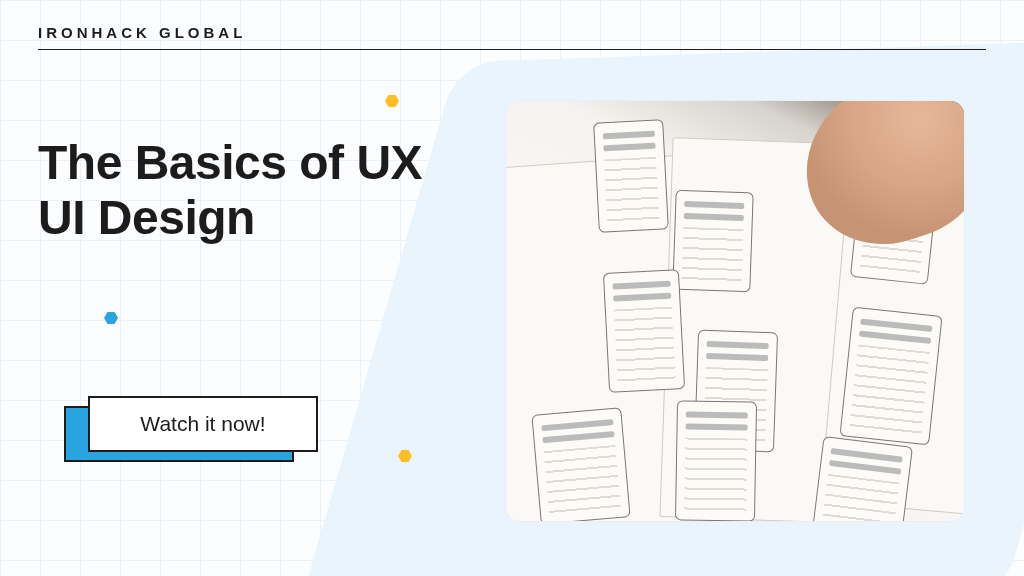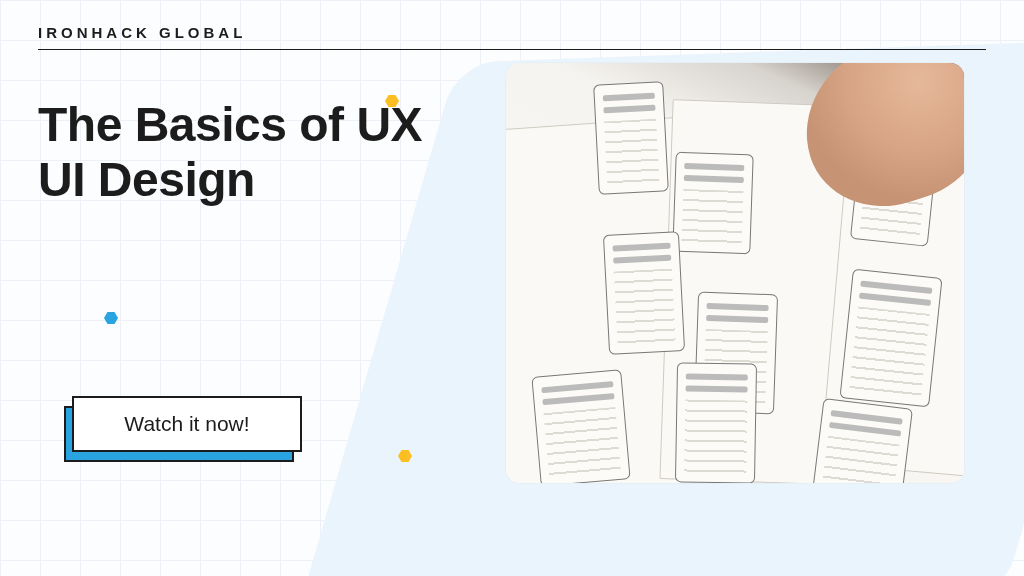--- a/index.html
+++ b/index.html
@@ -42,21 +42,21 @@
       height: 100%;
       padding: 24px 38px 24px 38px;
     }
     
     .header-row {
       display: flex;
       justify-content: flex-start;
       align-items: center;
       border-bottom: 1.5px solid #1c1c1c;
       padding-bottom: 8px;
-      margin-bottom: 17px;
+      margin-bottom: 55px;
       gap: 12px;
     }
     .brand {
       font-size: 15px;
       font-weight: 800;
       letter-spacing: 4px;
       color: #1c1c1c;
       text-transform: uppercase;
     }
     .session-label {
@@ -121,20 +121,21 @@
       height: 56px;
       background: #ffffff;
       border: 2px solid #1c1c1c;
       display: flex;
       align-items: center;
       justify-content: center;
       font-size: 21px;
       font-weight: 500;
       color: #1c1c1c;
       cursor: pointer;
+      margin-left: 16px;
     }
     
     .right {
       flex: 0 0 460px;
       position: relative;
     }
     .photo {
       position: absolute;
       top: -4px;
       left: 10px;

